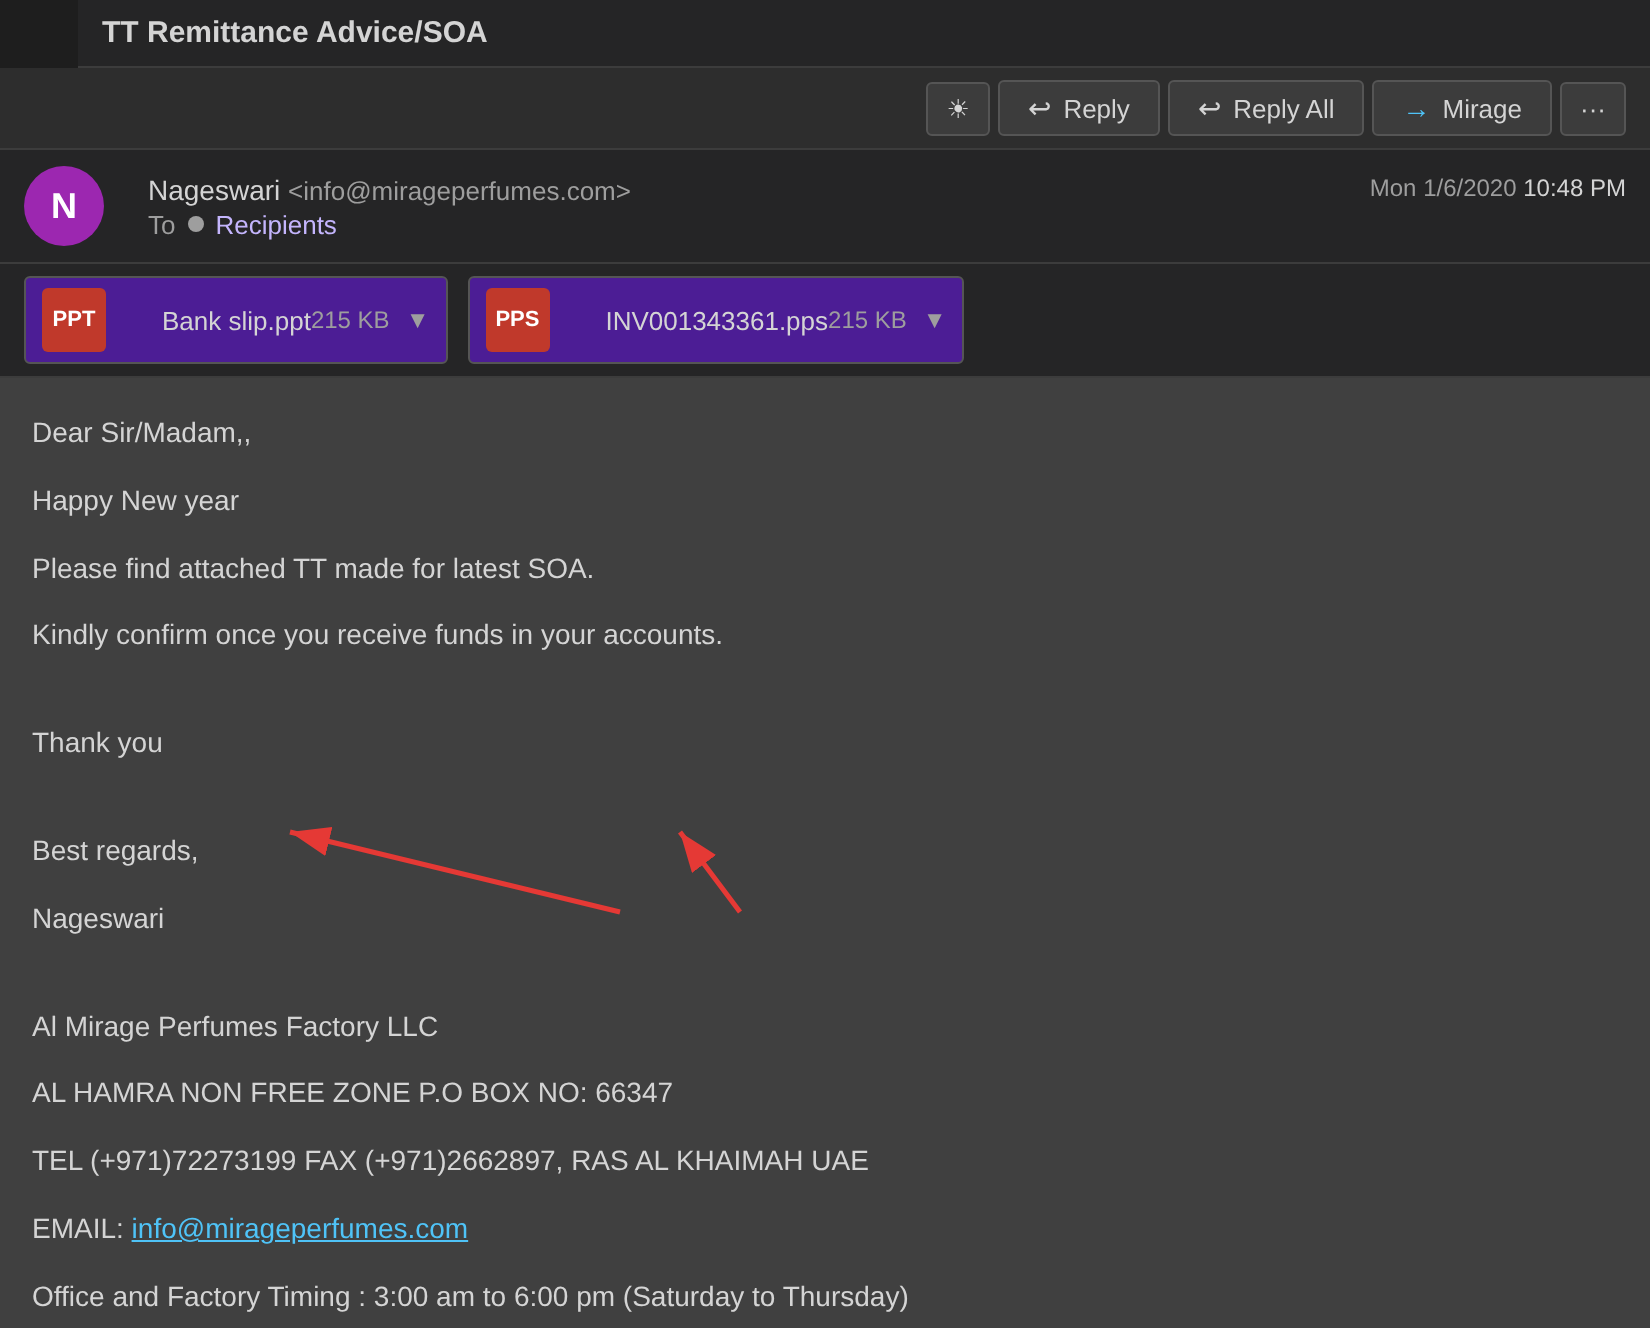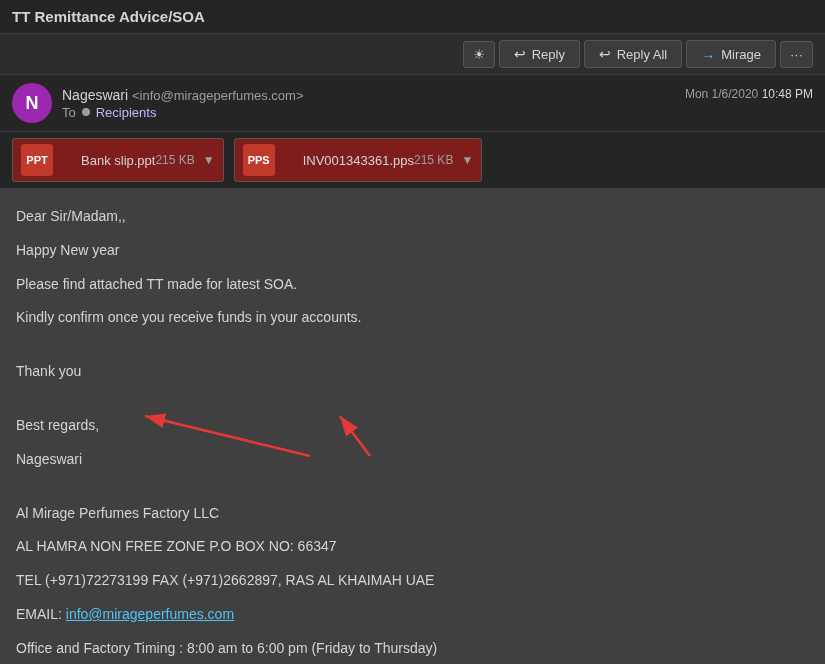--- a/index.html
+++ b/index.html
@@ -16,20 +16,21 @@
     }
 
     
     .header-bar {
       background: #252526;
       padding: 8px 12px;
       border-bottom: 1px solid #3c3c3c;
       display: flex;
       align-items: center;
       justify-content: space-between;
+      margin-left: 39px;
     }
     .header-title {
       color: #d4d4d4;
       font-size: 15px;
       font-weight: 600;
     }
 
     
     .toolbar {
       background: #2d2d2d;
@@ -90,20 +91,21 @@
       align-items: center;
       justify-content: center;
       font-size: 18px;
       font-weight: bold;
       flex-shrink: 0;
     }
     .sender-info {
       display: flex;
       flex-direction: column;
       gap: 2px;
+      margin-left: 12px;
     }
     .sender-name {
       color: #d4d4d4;
       font-size: 14px;
     }
     .sender-email {
       color: #9e9e9e;
       font-size: 13px;
     }
     .sender-to {
@@ -136,21 +138,21 @@
 
     
     .attachments-row {
       background: #252526;
       padding: 6px 12px;
       display: flex;
       gap: 10px;
       border-bottom: 1px solid #3c3c3c;
     }
     .attachment-item {
-      background: #7f1d1d;
+      background: #4c1d95;
       border: 1px solid #555;
       border-radius: 3px;
       padding: 5px 8px;
       display: flex;
       align-items: center;
       gap: 8px;
       cursor: pointer;
       min-width: 180px;
     }
     .attach-icon {
@@ -308,21 +310,21 @@
     <div class="spacer"></div>
     <p>Best regards,</p>
     <p>Nageswari</p>
     <div class="spacer"></div>
     <p>Al Mirage Perfumes Factory LLC</p>
     <p>AL HAMRA NON FREE ZONE P.O BOX NO: 66347</p>
     <p>TEL (+971)72273199 FAX (+971)2662897, RAS AL KHAIMAH UAE</p>
     <p>
       <span>EMAIL: </span><a class="email-link" href="mailto:info@mirageperfumes.com">info@mirageperfumes.com</a>
     </p>
-    <p>Office and Factory Timing : 8:00 am to 6:00 pm (Friday to Thursday)</p>
+    <p>Office and Factory Timing : 3:00 am to 6:00 pm (Saturday to Thursday)</p>
 
     <div style="position:relative; height:0;">
 
       <svg class="arrows-overlay" style="position:absolute; top:-370px; left:-16px; width:825px; height:200px; pointer-events:none;">
 
         <defs>
           <marker id="arrowhead1" markerWidth="8" markerHeight="6" refX="8" refY="3" orient="auto">
             <polygon points="0 0, 8 3, 0 6" fill="#e53935"></polygon>
           </marker>
           <marker id="arrowhead2" markerWidth="8" markerHeight="6" refX="8" refY="3" orient="auto">

